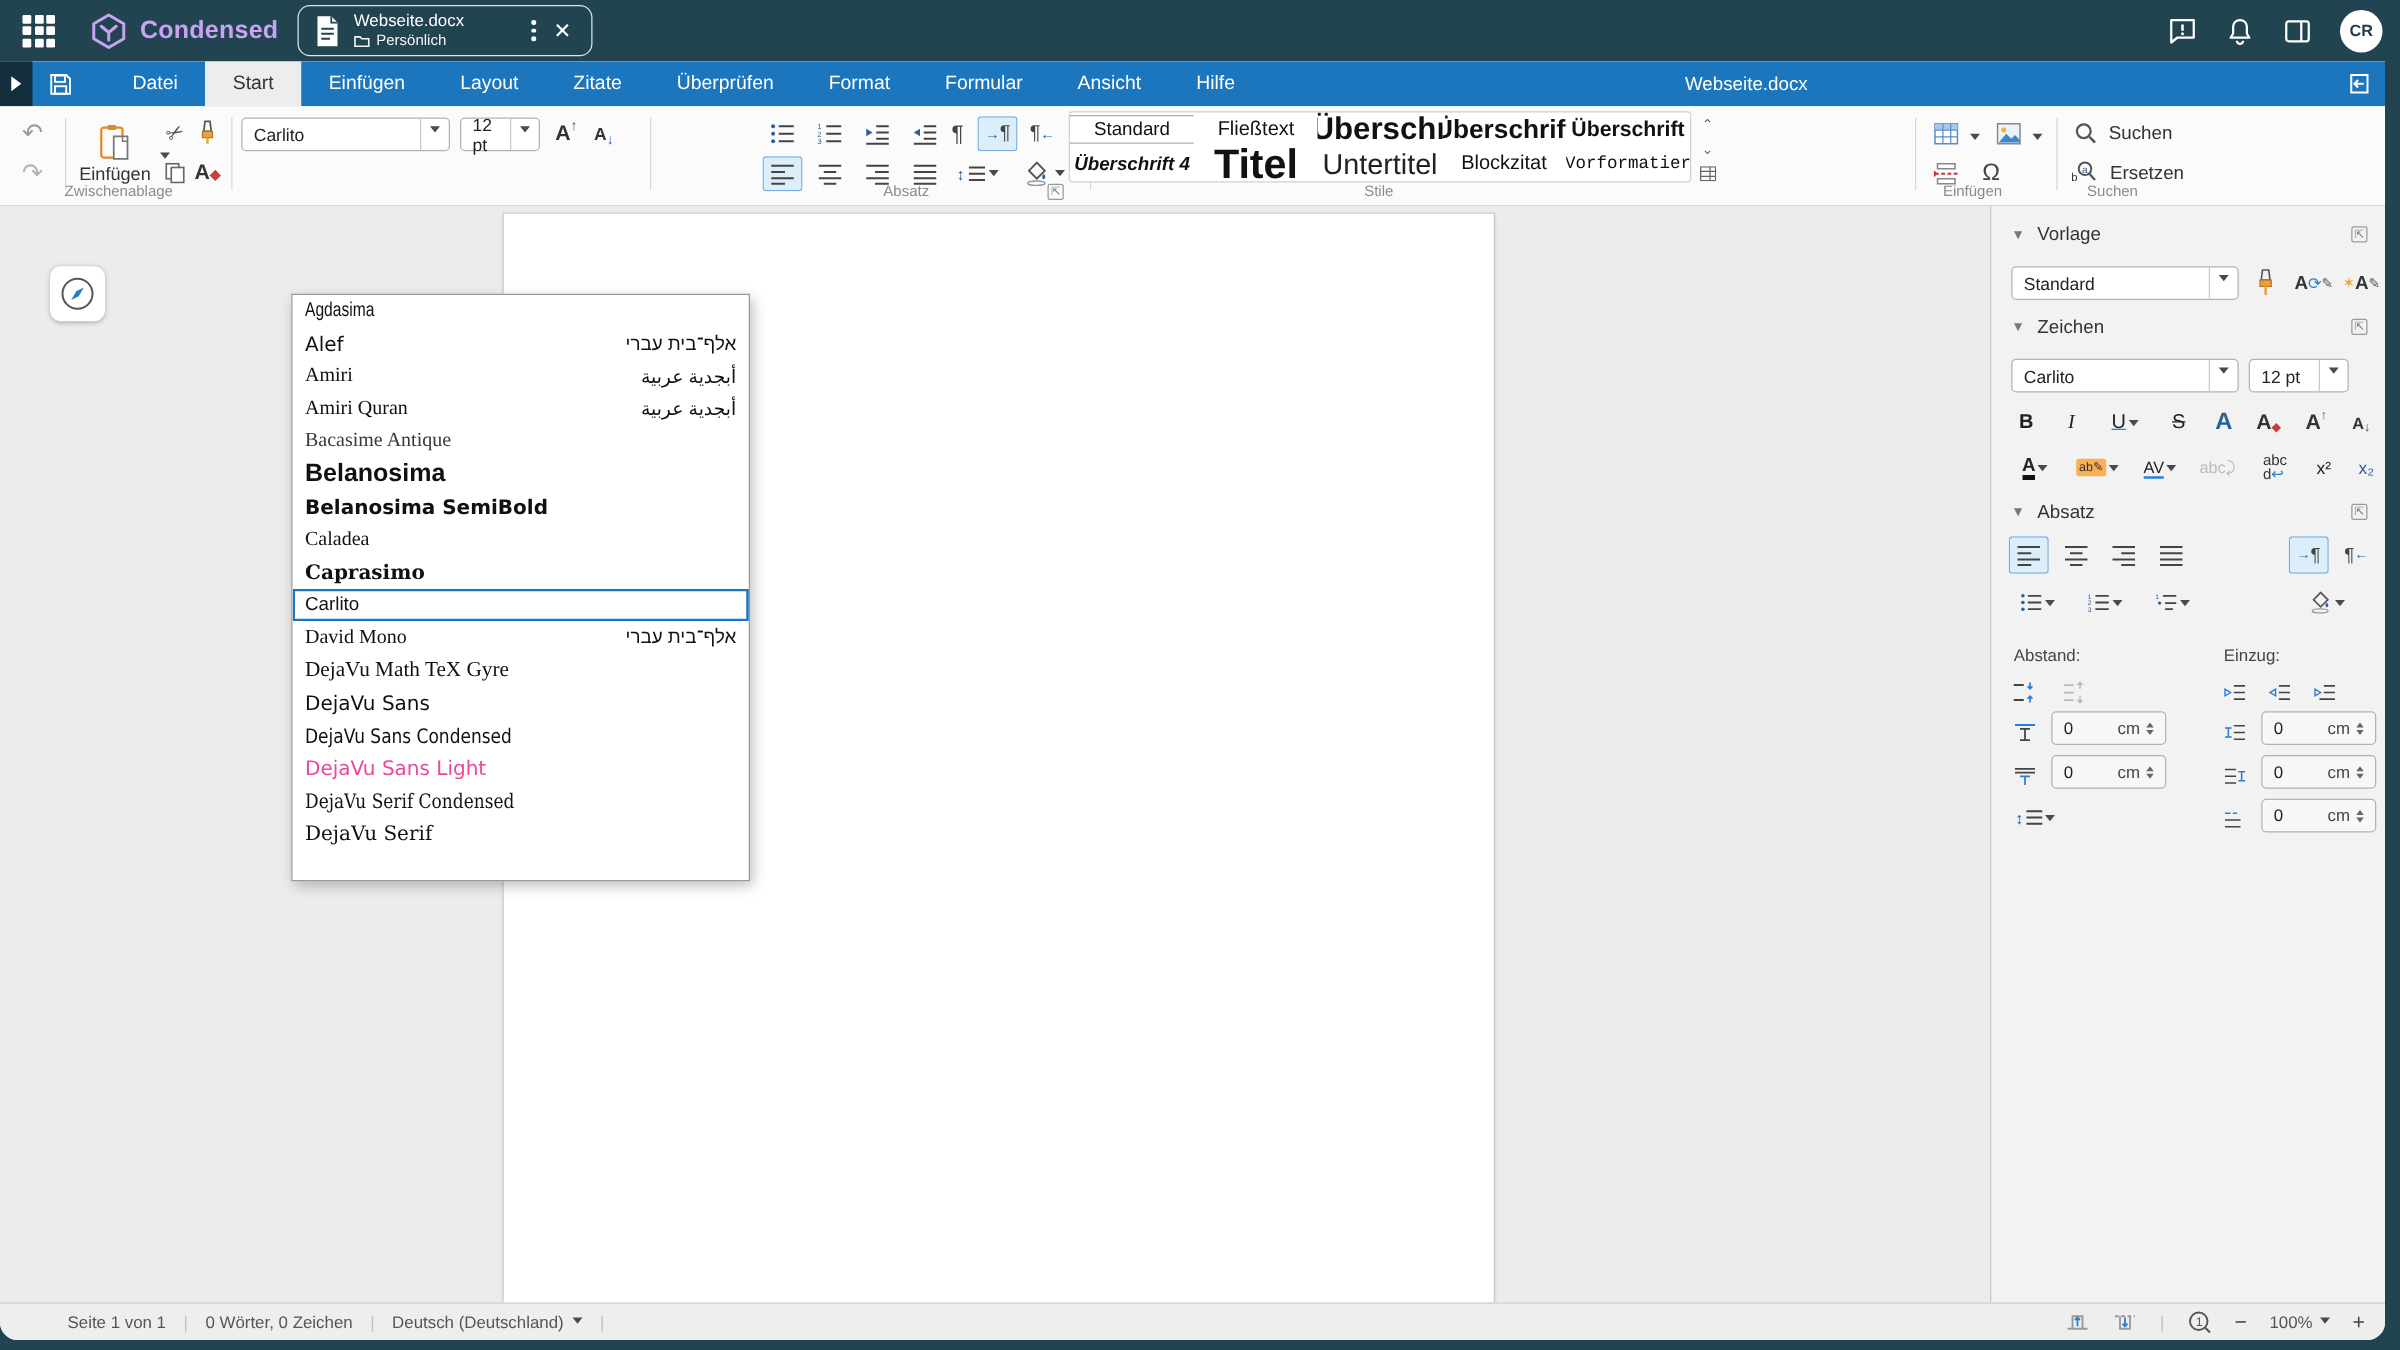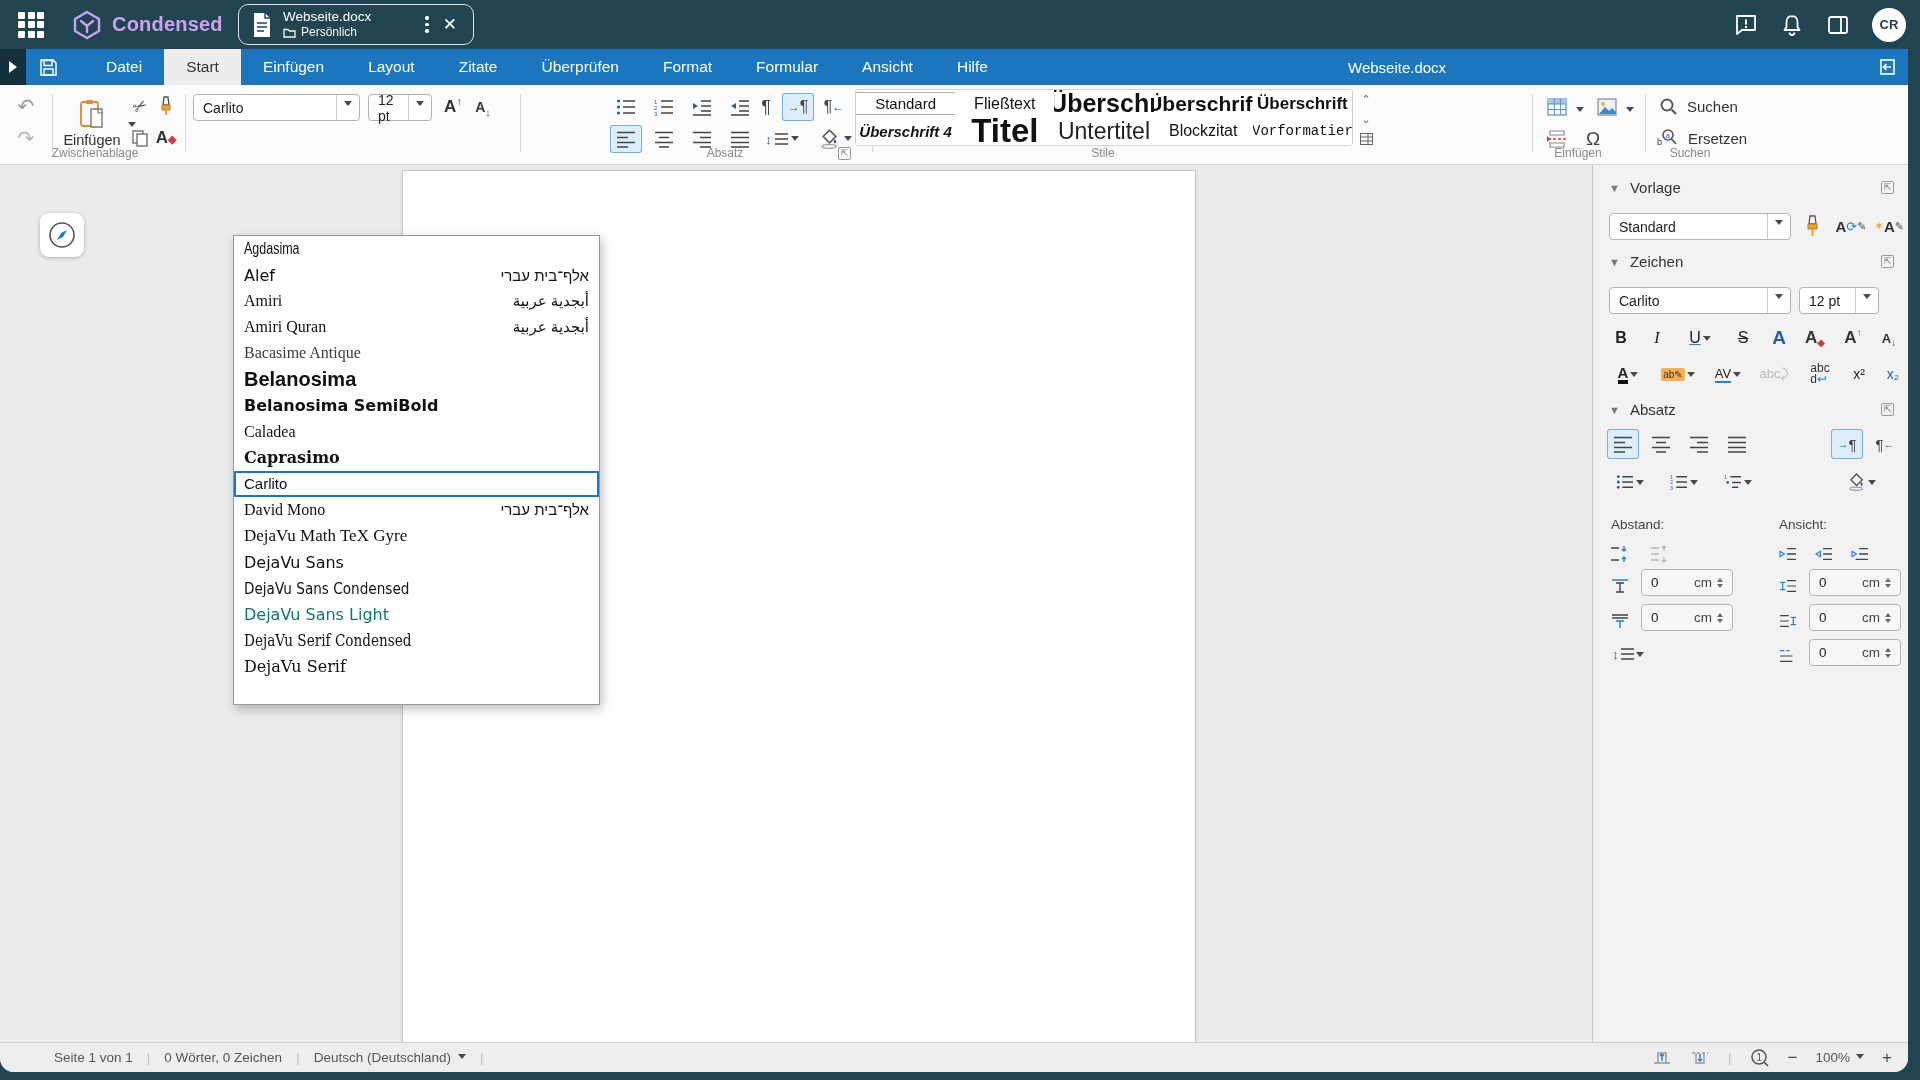--- a/index.html
+++ b/index.html
@@ -80,21 +80,21 @@
   .f-alef { font-size:16px; font-family:"DejaVu Sans", sans-serif; }
   .f-serif { font-size:16px; font-family:"Liberation Serif", serif; }
   .f-bacasime { font-size:16px; font-family:"Liberation Serif", serif; color:#3a3a3a; }
   .f-bela { font-size:20px; font-weight:bold; }
   .f-belasb { font-size:16px; font-weight:900; font-family:"DejaVu Sans", sans-serif; }
   .f-capra { font-size:16px; font-weight:900; font-family:"DejaVu Serif", serif; }
   .f-carlito { font-size:15px; }
   .f-dvmath { font-size:17px; font-family:Liberation Serif, serif; }
   .f-dvsans { font-size:16px; font-family:"DejaVu Sans", sans-serif; }
   .f-dvcond { font-size:16px; font-family:"DejaVu Sans", sans-serif; transform:scaleX(.85); transform-origin:left center; }
-  .f-dvlight { font-size:16px; font-family:"DejaVu Sans", sans-serif; color:#0f766e; }
+  .f-dvlight { font-size:16px; font-family:"DejaVu Sans", sans-serif; color:#ec4899; }
   .f-dvmono { font-size:15px; font-family:"DejaVu Sans Mono", monospace; }
   .f-dvserif { font-size:16px; font-family:"DejaVu Serif", serif; }
   .f-dvsercond { font-size:16px; font-family:"DejaVu Serif", serif; transform:scaleX(.85); transform-origin:left center; }
   .smp-ar { font-size:13px; }
 
   
   .sidebar { position:relative; width:316px; background:#f2f2f2; border-left:1px solid #c6c6c6; color:#333; }
   .sec-head { position:absolute; left:16px; display:flex; align-items:center; gap:10px; font-size:15px; color:#333; cursor:pointer; }
   .chev { color:#777; font-size:11px; }
   .sb { position:absolute; width:32px; height:30px; display:flex; align-items:center; justify-content:center; border-radius:3px; cursor:pointer; }
@@ -648,21 +648,21 @@
       <div class="sb wide" style="left:246px;top:302px;">
         <svg width="18" height="18" viewBox="0 0 20 20">
             <rect x="5" y="3" width="9" height="9" transform="rotate(45 9.5 7.5)" fill="none" stroke="#555" stroke-width="1.5"></rect>
             <path d="M15 10 q2.5 3 0 4.5 q-2.5 -1.5 0 -4.5" fill="#2a6099"></path>
             <ellipse cx="9" cy="17.5" rx="7" ry="1.8" fill="none" stroke="#999" stroke-width="1.2"></ellipse>
           </svg>
         <span class="caret"></span>
       </div>
 
       <div class="sb-label" style="left:18px;top:352px;">Abstand:</div>
-      <div class="sb-label" style="left:186px;top:352px;">Ansicht:</div>
+      <div class="sb-label" style="left:186px;top:352px;">Einzug:</div>
 
       <div class="sic" style="left:14px;top:376px;">
         <svg width="20" height="18" viewBox="0 0 20 18">
             <path d="M1 3h8M1 15h8" stroke="#444" stroke-width="1.5"></path>
             <path d="M14 1v5M12 4l2 2 2-2M14 17v-5M12 14l2-2 2 2" stroke="#2a7fd4" stroke-width="1.4" fill="none"></path>
           </svg>
       </div>
       <div class="sic dis" style="left:54px;top:376px;opacity:.4;">
         <svg width="20" height="18" viewBox="0 0 20 18">
             <path d="M1 3h8M1 9h8M1 15h8" stroke="#666" stroke-width="1.4"></path>

